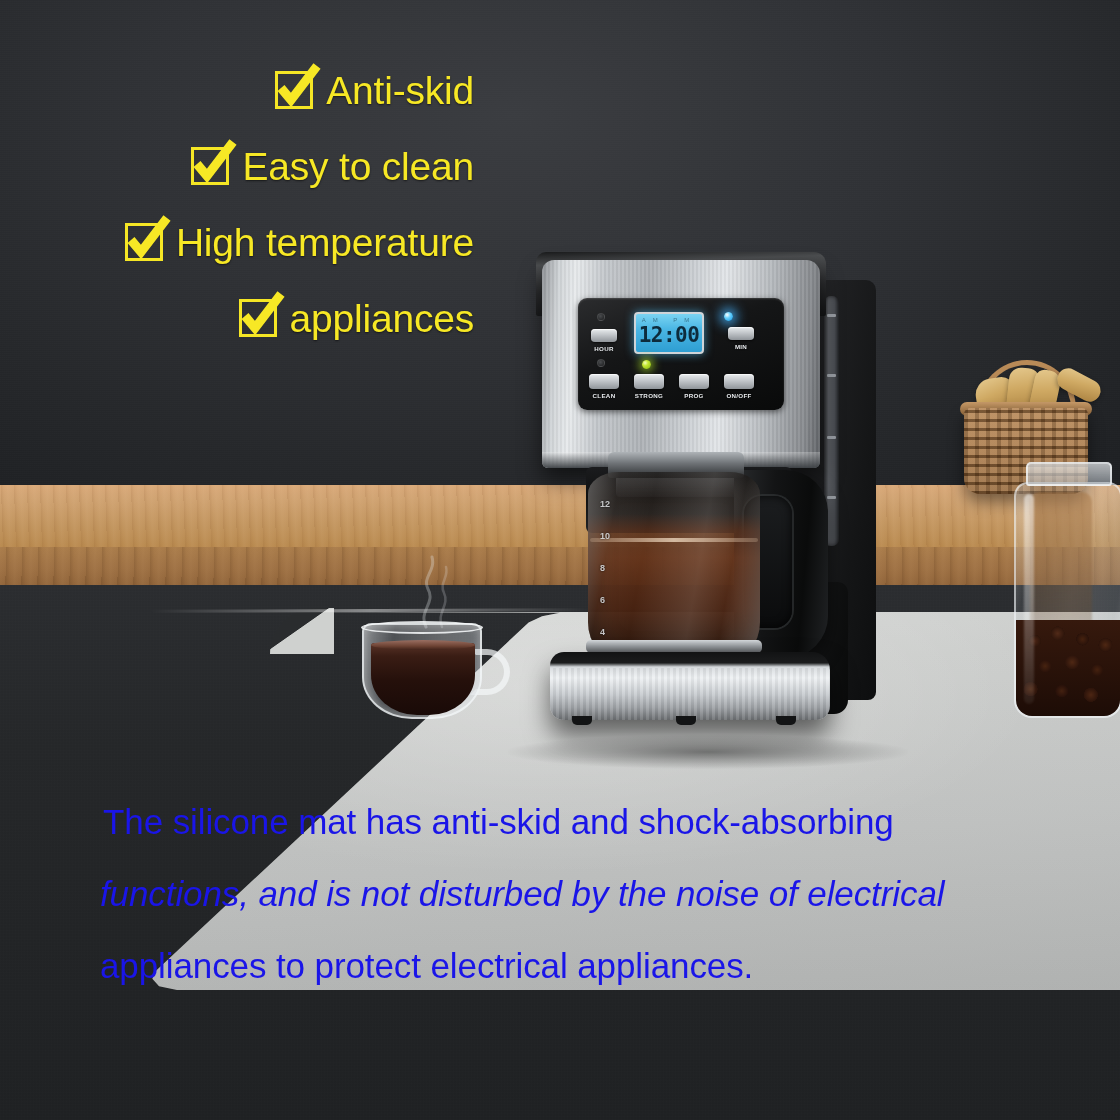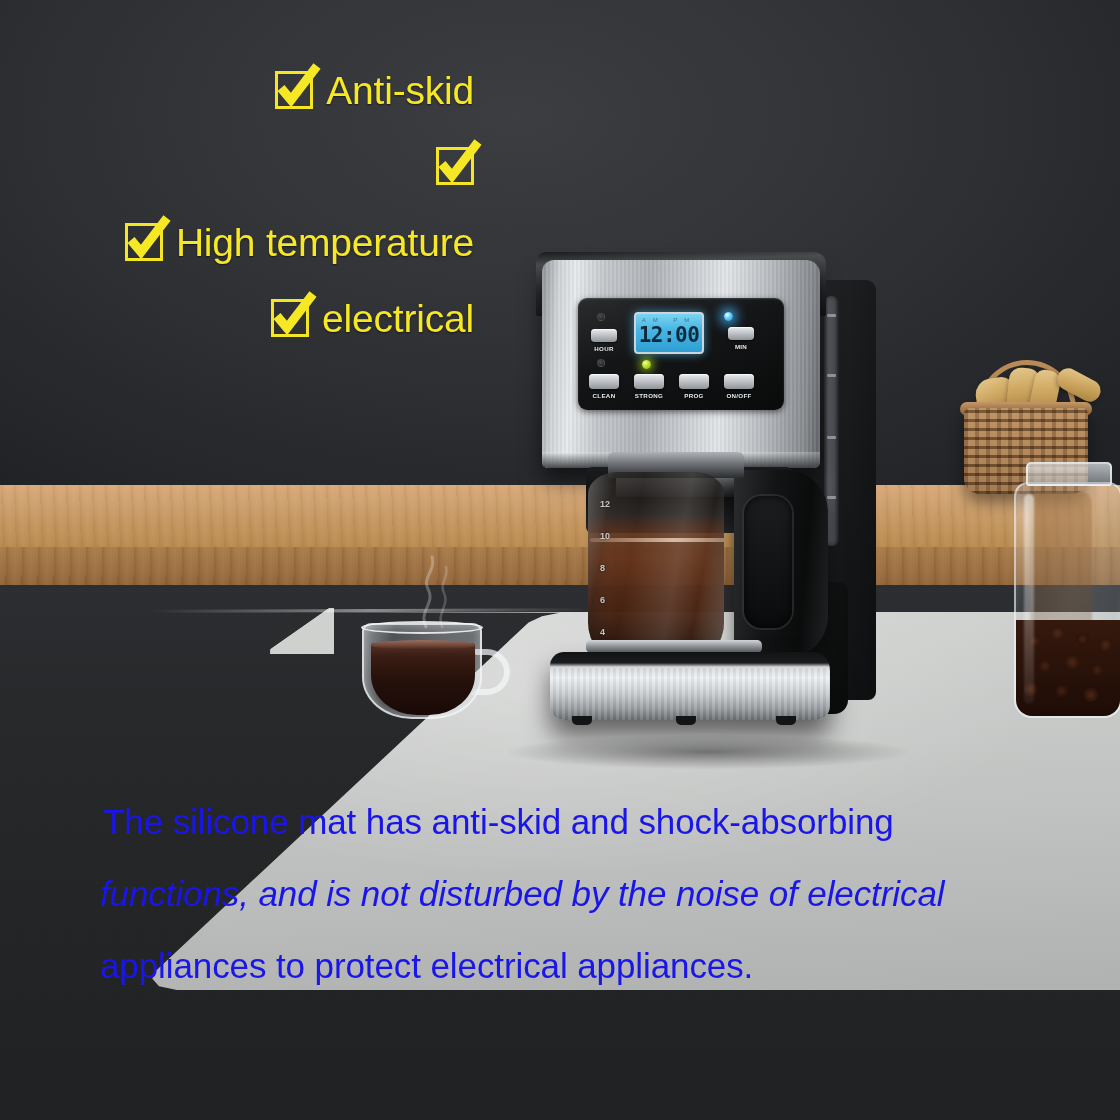--- a/index.html
+++ b/index.html
@@ -322,21 +322,21 @@
   
   .carafe {
     position: absolute; left: 58px; top: 200px; width: 186px; height: 232px;
   }
   .carafe-lid {
     position: absolute; left: 22px; top: 0px; width: 136px; height: 26px;
     background: linear-gradient(180deg, #aeb3b7 0%, #6d7175 45%, #2b2d2f 100%);
     border-radius: 6px 6px 3px 3px;
   }
   .carafe-body {
-    position: absolute; left: 2px; top: 20px; width: 136px; height: 190px;
+    position: absolute; left: 2px; top: 20px; width: 172px; height: 190px;
     background:
       linear-gradient(180deg,
         rgba(40,34,30,.55) 0%, rgba(55,45,38,.55) 22%,
         rgba(84,44,24,.86) 31%, rgba(96,48,24,.94) 45%,
         rgba(72,34,16,.97) 72%, rgba(44,22,11,.99) 92%, rgba(26,14,8,1) 100%);
     border-radius: 30px 30px 34px 34px / 22px 22px 40px 40px;
     box-shadow: inset 0 0 26px rgba(0,0,0,.55);
     overflow: hidden;
   }
   .carafe-glass-hl {
@@ -691,38 +691,39 @@
       <div class="check-label">Anti-skid</div>
     </div>
 
 
     <div class="check-row">
       <div class="check-box">
         <svg viewBox="0 0 48 48">
             <path d="M8 26 L18 38 L44 4" fill="none" stroke="#f7e825" stroke-width="9" stroke-linecap="butt" stroke-linejoin="miter"></path>
           </svg>
       </div>
+      <div class="check-label">Easy to clean</div>
     </div>
 
     <div class="check-row">
       <div class="check-box">
         <svg viewBox="0 0 48 48">
             <path d="M8 26 L18 38 L44 4" fill="none" stroke="#f7e825" stroke-width="9" stroke-linecap="butt" stroke-linejoin="miter"></path>
           </svg>
       </div>
       <div class="check-label">High temperature</div>
     </div>
 
     <div class="check-row">
       <div class="check-box">
         <svg viewBox="0 0 48 48">
             <path d="M8 26 L18 38 L44 4" fill="none" stroke="#f7e825" stroke-width="9" stroke-linecap="butt" stroke-linejoin="miter"></path>
           </svg>
       </div>
-      <div class="check-label">electrical</div>
+      <div class="check-label">appliances</div>
     </div>
   </div>
 
   <div class="caption">
     <div class="caption-line l1">The silicone mat has anti-skid and shock-absorbing</div>
     <div class="caption-line l2">functions, and is not disturbed by the noise of electrical</div>
     <div class="caption-line l3">appliances to protect electrical appliances.</div>
   </div>
 
 </div>

